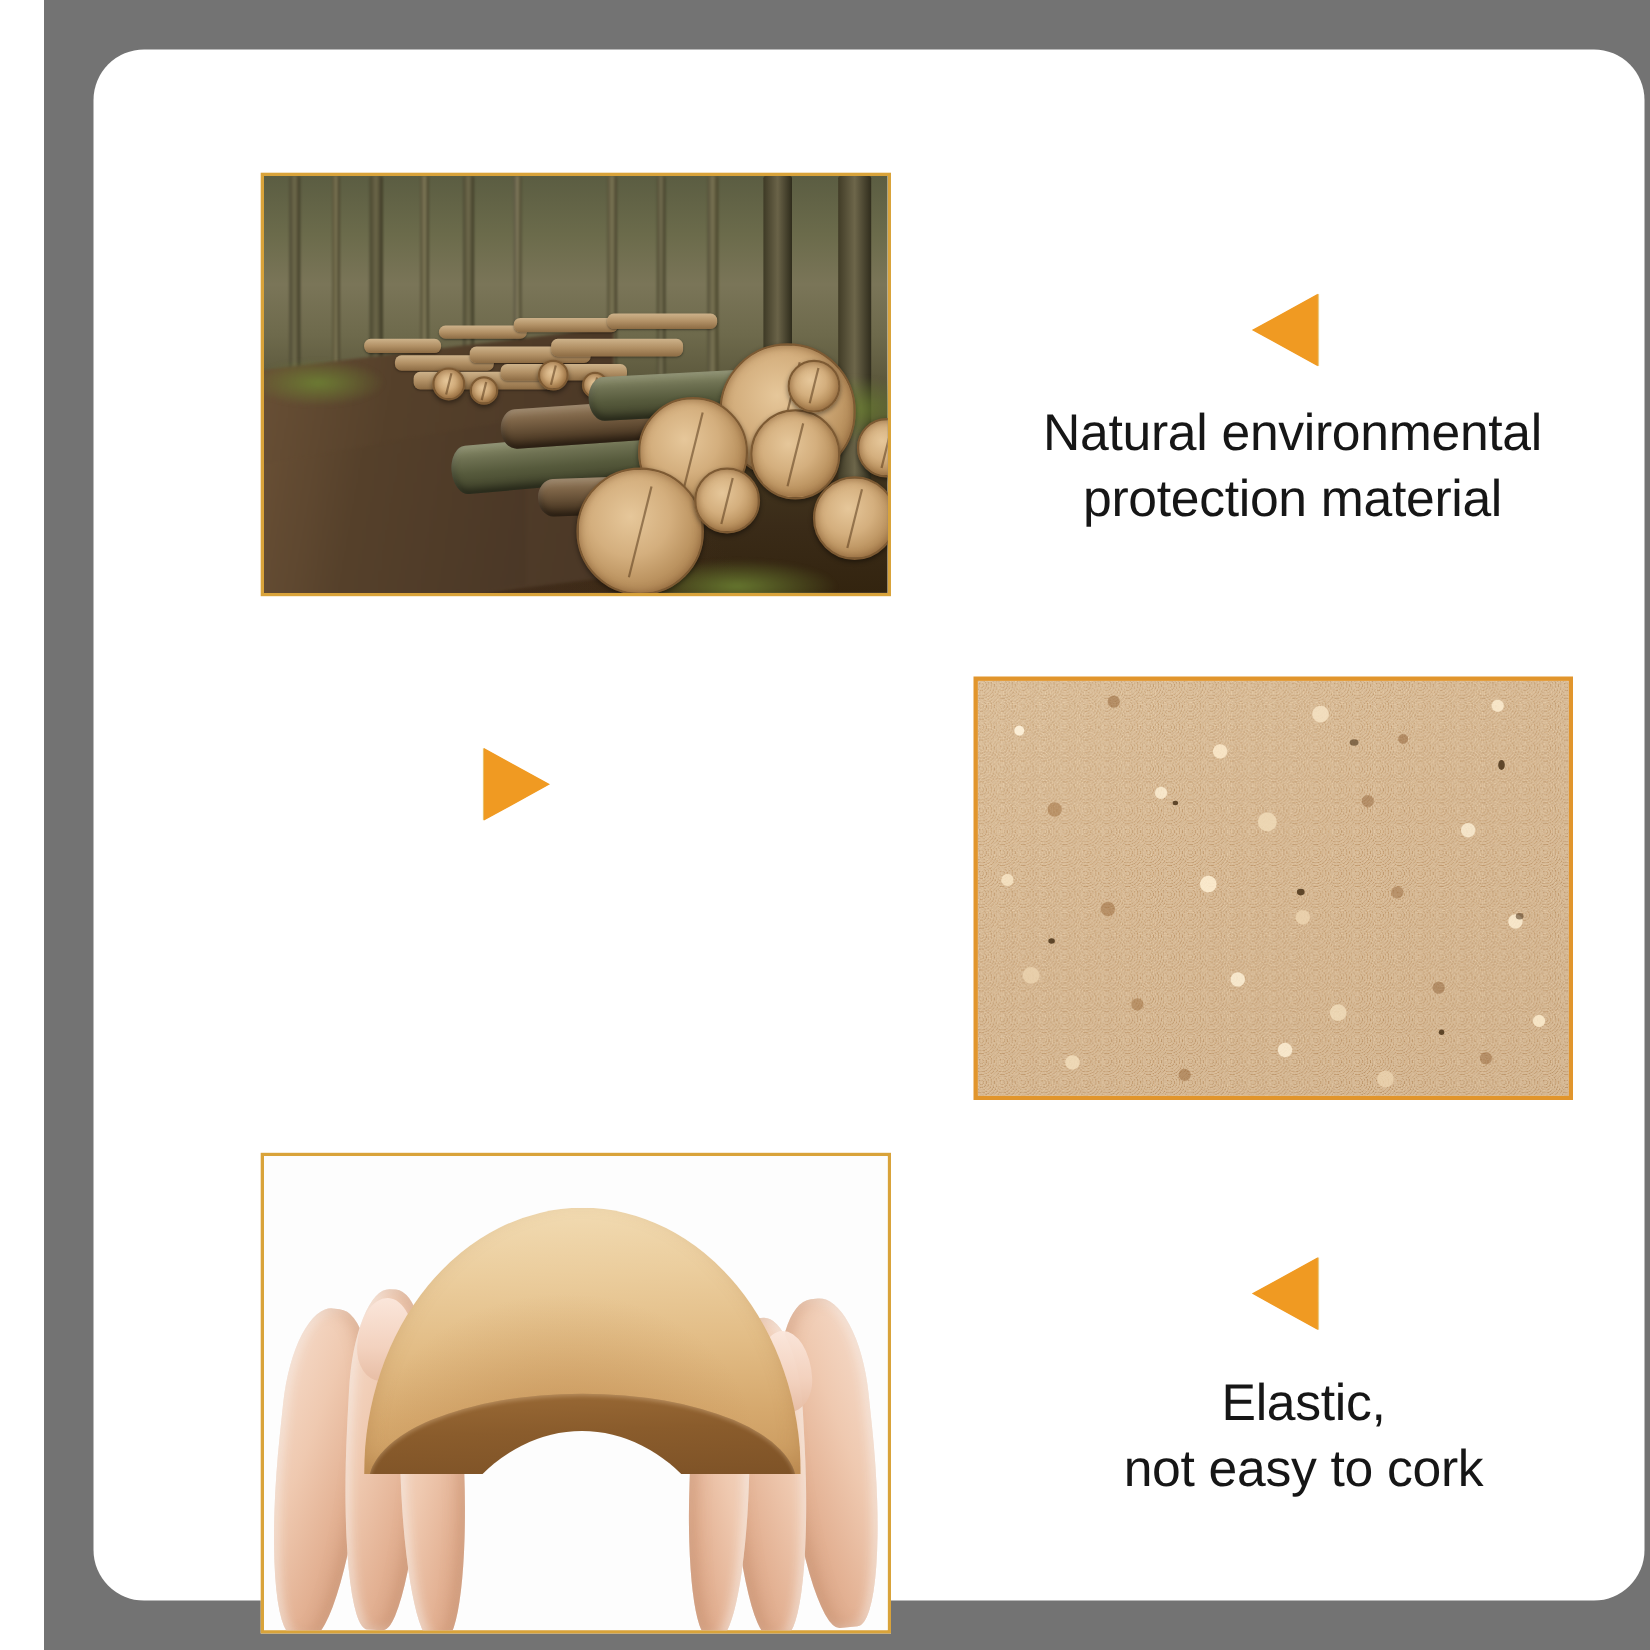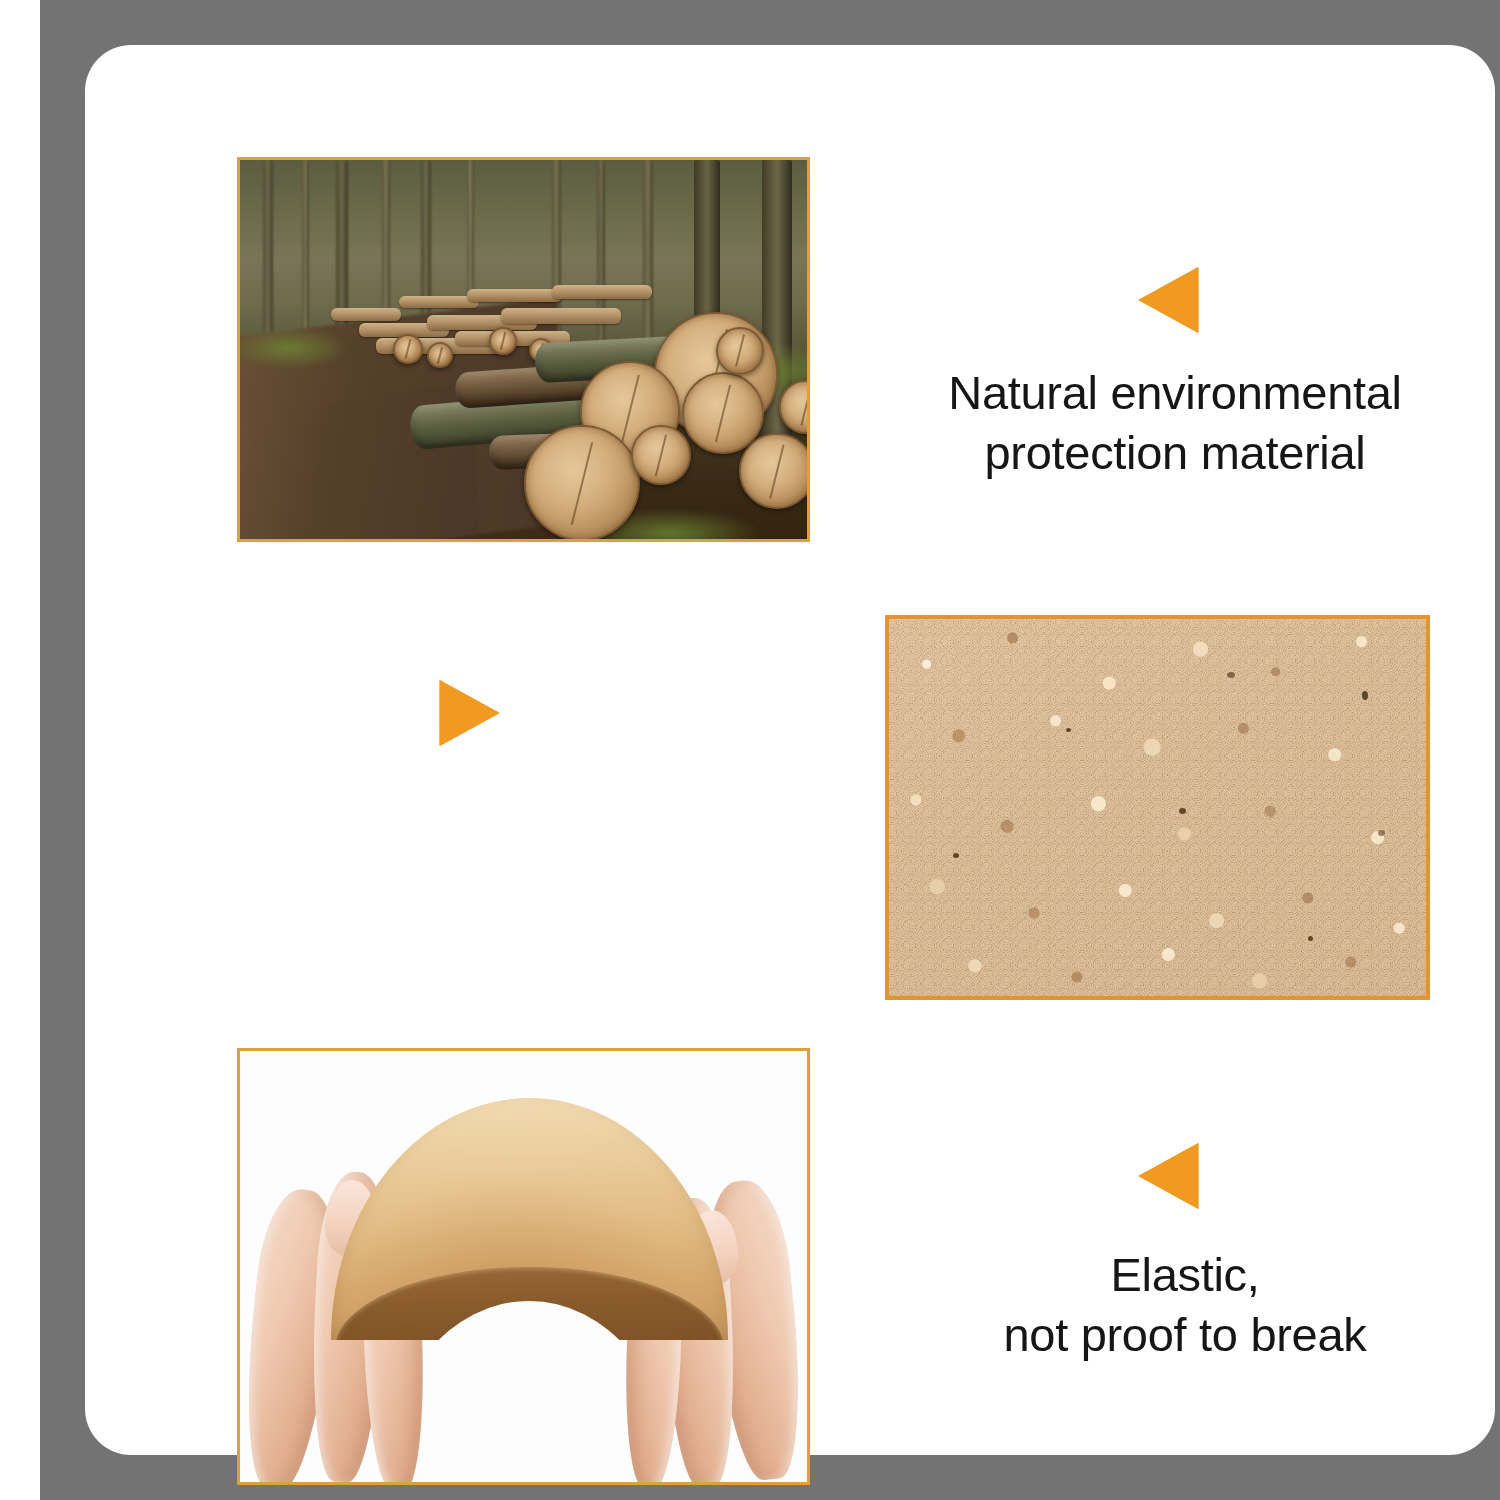--- a/index.html
+++ b/index.html
@@ -372,16 +372,16 @@
         <div class="cork-arch" style="left:16%;top:11%;width:70%;height:56%;">
           <div class="cork-arch-top"></div>
           <div class="cork-arch-edge"></div>
           <div class="cork-arch-cut"></div>
         </div>
       </div>
     </div>
 
     <div class="tri tri-left" style="left:1053px;top:1098px;"></div>
     <div class="caption" id="caption-elastic">Elastic,
-not proof to break</div>
+not easy to cork</div>
 
   </div>
 </div>
 
 </body></html>

